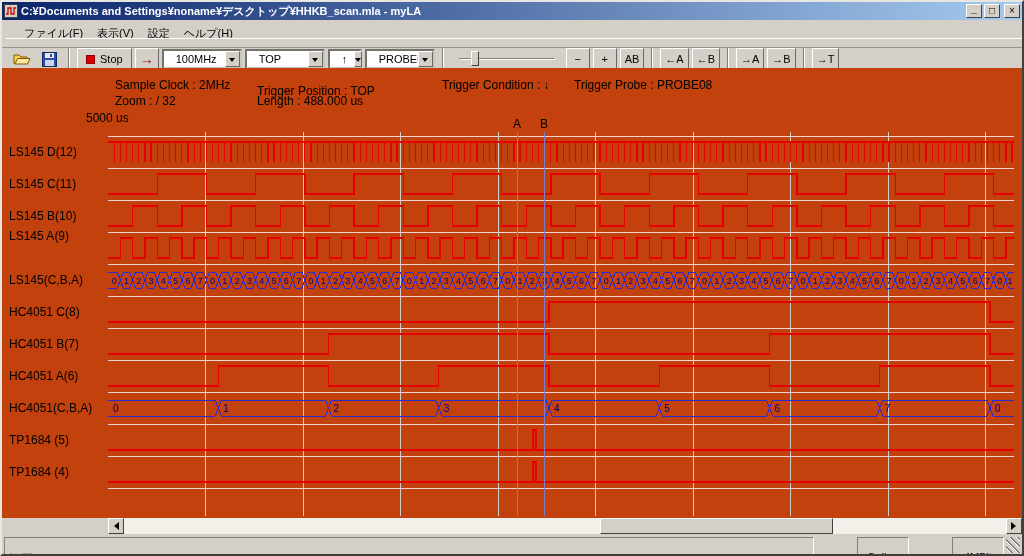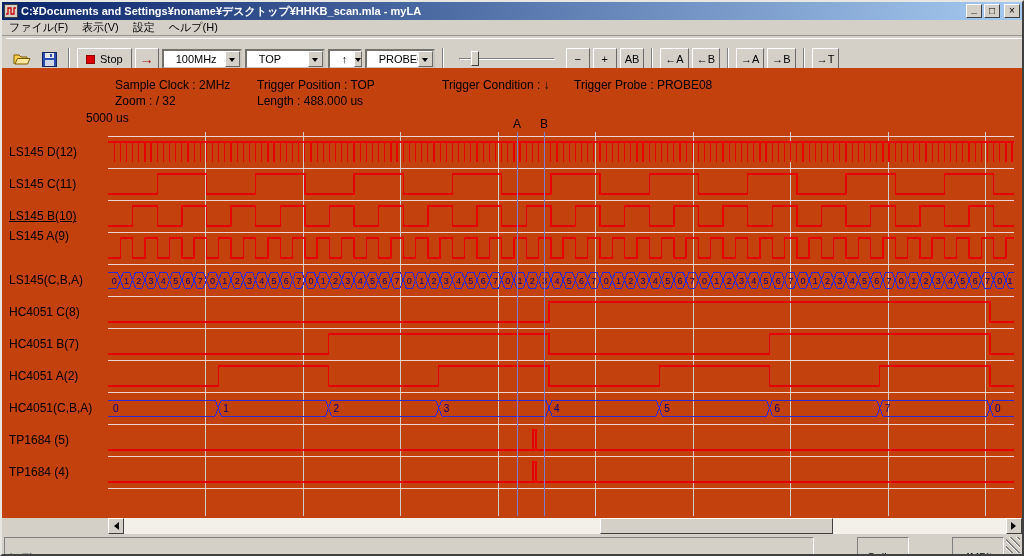--- a/index.html
+++ b/index.html
@@ -8,21 +8,21 @@
 
   
   .titlebar{position:absolute;left:0;top:0;width:1020px;height:18px;background:linear-gradient(90deg,#0a246a,#a6caf0);display:flex;align-items:center;padding:0 2px;gap:3px;}
   .title-text{flex:1;color:#fff;font-size:11px;font-weight:bold;white-space:nowrap;overflow:hidden;line-height:18px;}
   .tb-btns{display:flex;gap:2px;}
   .tbtn{width:16px;height:14px;background:#d4d0c8;border:1px solid;border-color:#fff #404040 #404040 #fff;font-size:10px;line-height:12px;text-align:center;color:#000;cursor:default;}
   .tbtn.close{margin-left:2px;}
   .tbtn.mini{line-height:7px;font-weight:bold;}
 
   
-  .menubar{position:absolute;left:0;top:18px;width:1020px;height:16px;display:flex;align-items:center;font-size:11px;border-bottom:1px solid #9a968c;}
+  .menubar{position:absolute;left:0;top:18px;width:1020px;height:28px;display:flex;align-items:center;font-size:11px;border-bottom:1px solid #9a968c;padding-left:15px;}
   .menu-item{padding:2px 7px;}
 
   
   .toolbar{position:absolute;left:4px;top:36px;width:1020px;height:42px;display:flex;align-items:center;padding:0 4px;gap:3px;border-top:1px solid #fff;border-bottom:1px solid #808080;}
   .iconbtn{width:24px;height:22px;display:flex;align-items:center;justify-content:center;}
   .sep{width:2px;height:22px;border-left:1px solid #808080;border-right:1px solid #fff;margin:0 4px;}
   .stopbtn{height:22px;display:flex;align-items:center;gap:5px;padding:0 8px;background:#d4d0c8;border:1px solid;border-color:#fff #6a6a6a #6a6a6a #fff;font-size:11px;}
   .stop-square{width:9px;height:9px;background:#dd0000;border:1px solid #900000;}
   .tbn{height:22px;min-width:24px;padding:0 4px;background:#d4d0c8;border:1px solid;border-color:#fff #6a6a6a #6a6a6a #fff;font-size:11px;display:flex;align-items:center;justify-content:center;}
   .runbtn{color:#aa0000;font-weight:bold;font-size:14px;}
@@ -146,37 +146,37 @@
     <span class="tbn">←B</span>
     <span class="sep"></span>
     <span class="tbn">→A</span>
     <span class="tbn">→B</span>
     <span class="sep"></span>
     <span class="tbn">→T</span>
   </div>
 
   <div class="client">
     <span class="info-span" style="left:113px;top:10px">Sample Clock : 2MHz</span>
-    <span class="info-span" style="left:255px;top:10px">Trigger Position : TOP</span>
+    <span class="info-span" style="left:255px;top:16px">Trigger Position : TOP</span>
     <span class="info-span" style="left:440px;top:10px">Trigger Condition : ↓</span>
     <span class="info-span" style="left:572px;top:10px">Trigger Probe : PROBE08</span>
     <span class="info-span" style="left:113px;top:26px">Zoom : /  32</span>
     <span class="info-span" style="left:255px;top:26px">Length : 488.000 us</span>
     <span class="ruler-label">5000 us</span>
     <span class="cursor-label" style="left:511px">A</span>
     <span class="cursor-label" style="left:538px">B</span>
     <div id="channel-labels">
         <div class="ch-label" style="top: 68px;">LS145 D(12)</div>
         <div class="ch-label" style="top: 100px;">LS145 C(11)</div>
-        <div class="ch-label" style="top: 132px; text-decoration: underline;">LS145 B(10)</div>
+        <div class="ch-label" style="top: 132px;">LS145 B(10)</div>
         <div class="ch-label" style="top: 152px;">LS145 A(9)</div>
         <div class="ch-label" style="top: 196px;">LS145(C,B,A)</div>
         <div class="ch-label" style="top: 228px;">HC4051 C(8)</div>
         <div class="ch-label" style="top: 260px;">HC4051 B(7)</div>
-        <div class="ch-label" style="top: 292px;">HC4051 A(2)</div>
+        <div class="ch-label" style="top: 292px;">HC4051 A(6)</div>
         <div class="ch-label" style="top: 324px;">HC4051(C,B,A)</div>
         <div class="ch-label" style="top: 356px;">TP1684 (5)</div>
         <div class="ch-label" style="top: 388px;">TP1684 (4)</div>
       </div>
     <svg id="wave-svg" shape-rendering="crispEdges" width="906" height="384">
         <line x1="97.5" y1="0" x2="97.5" y2="384" stroke="#cdcdcd" stroke-width="1"></line>
         <line x1="195" y1="0" x2="195" y2="384" stroke="#cdcdcd" stroke-width="1"></line>
         <line x1="292.5" y1="0" x2="292.5" y2="384" stroke="#cdcdcd" stroke-width="1"></line>
         <line x1="390" y1="0" x2="390" y2="384" stroke="#cdcdcd" stroke-width="1"></line>
         <line x1="487.5" y1="0" x2="487.5" y2="384" stroke="#cdcdcd" stroke-width="1"></line>

